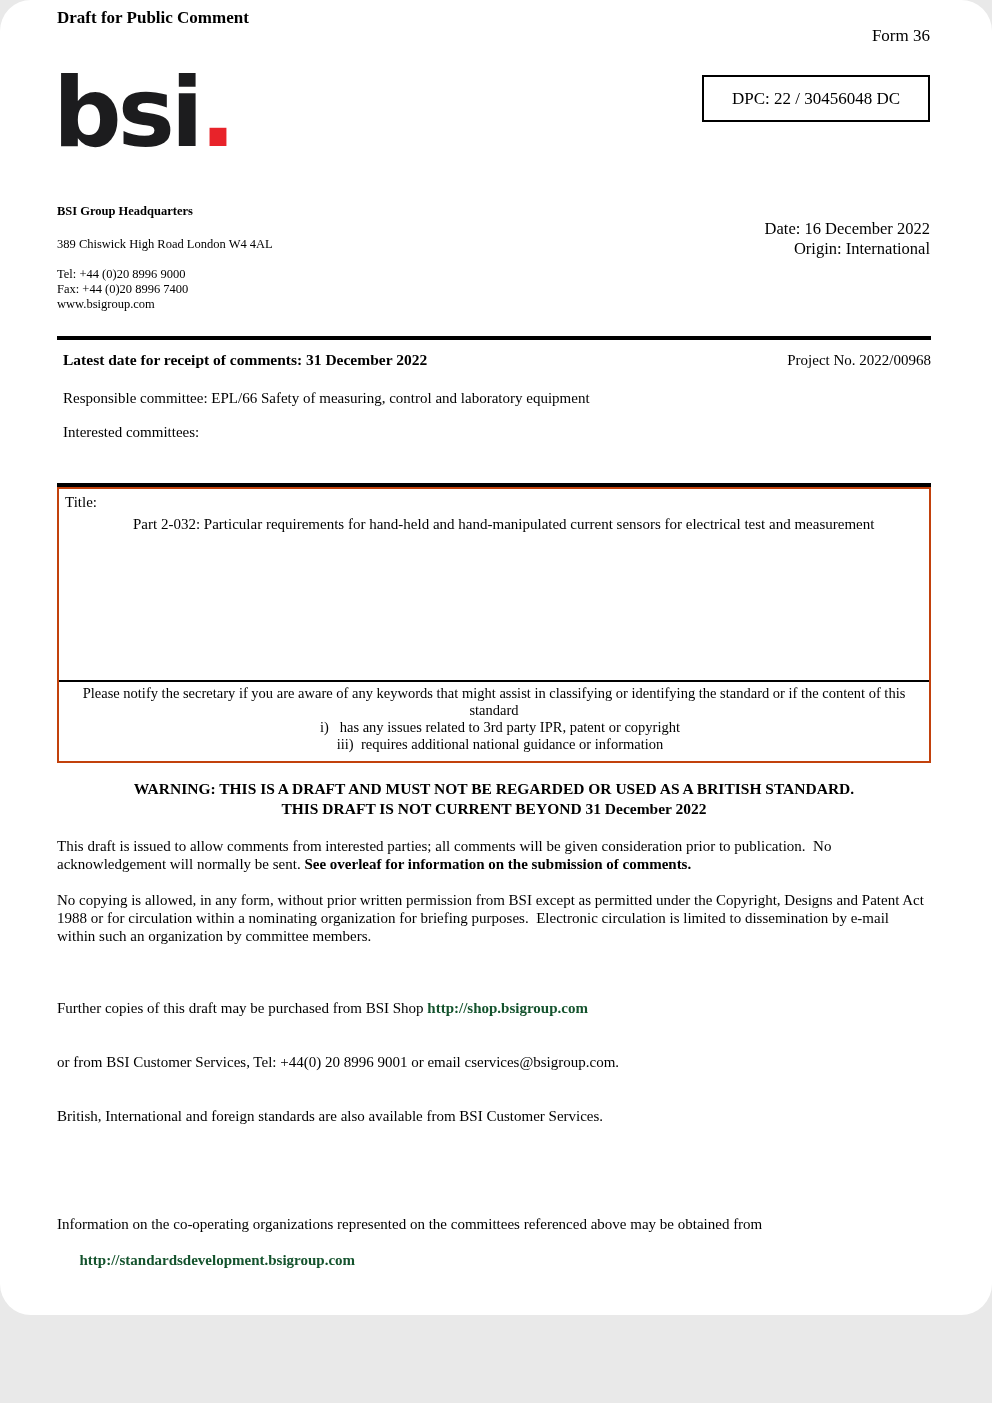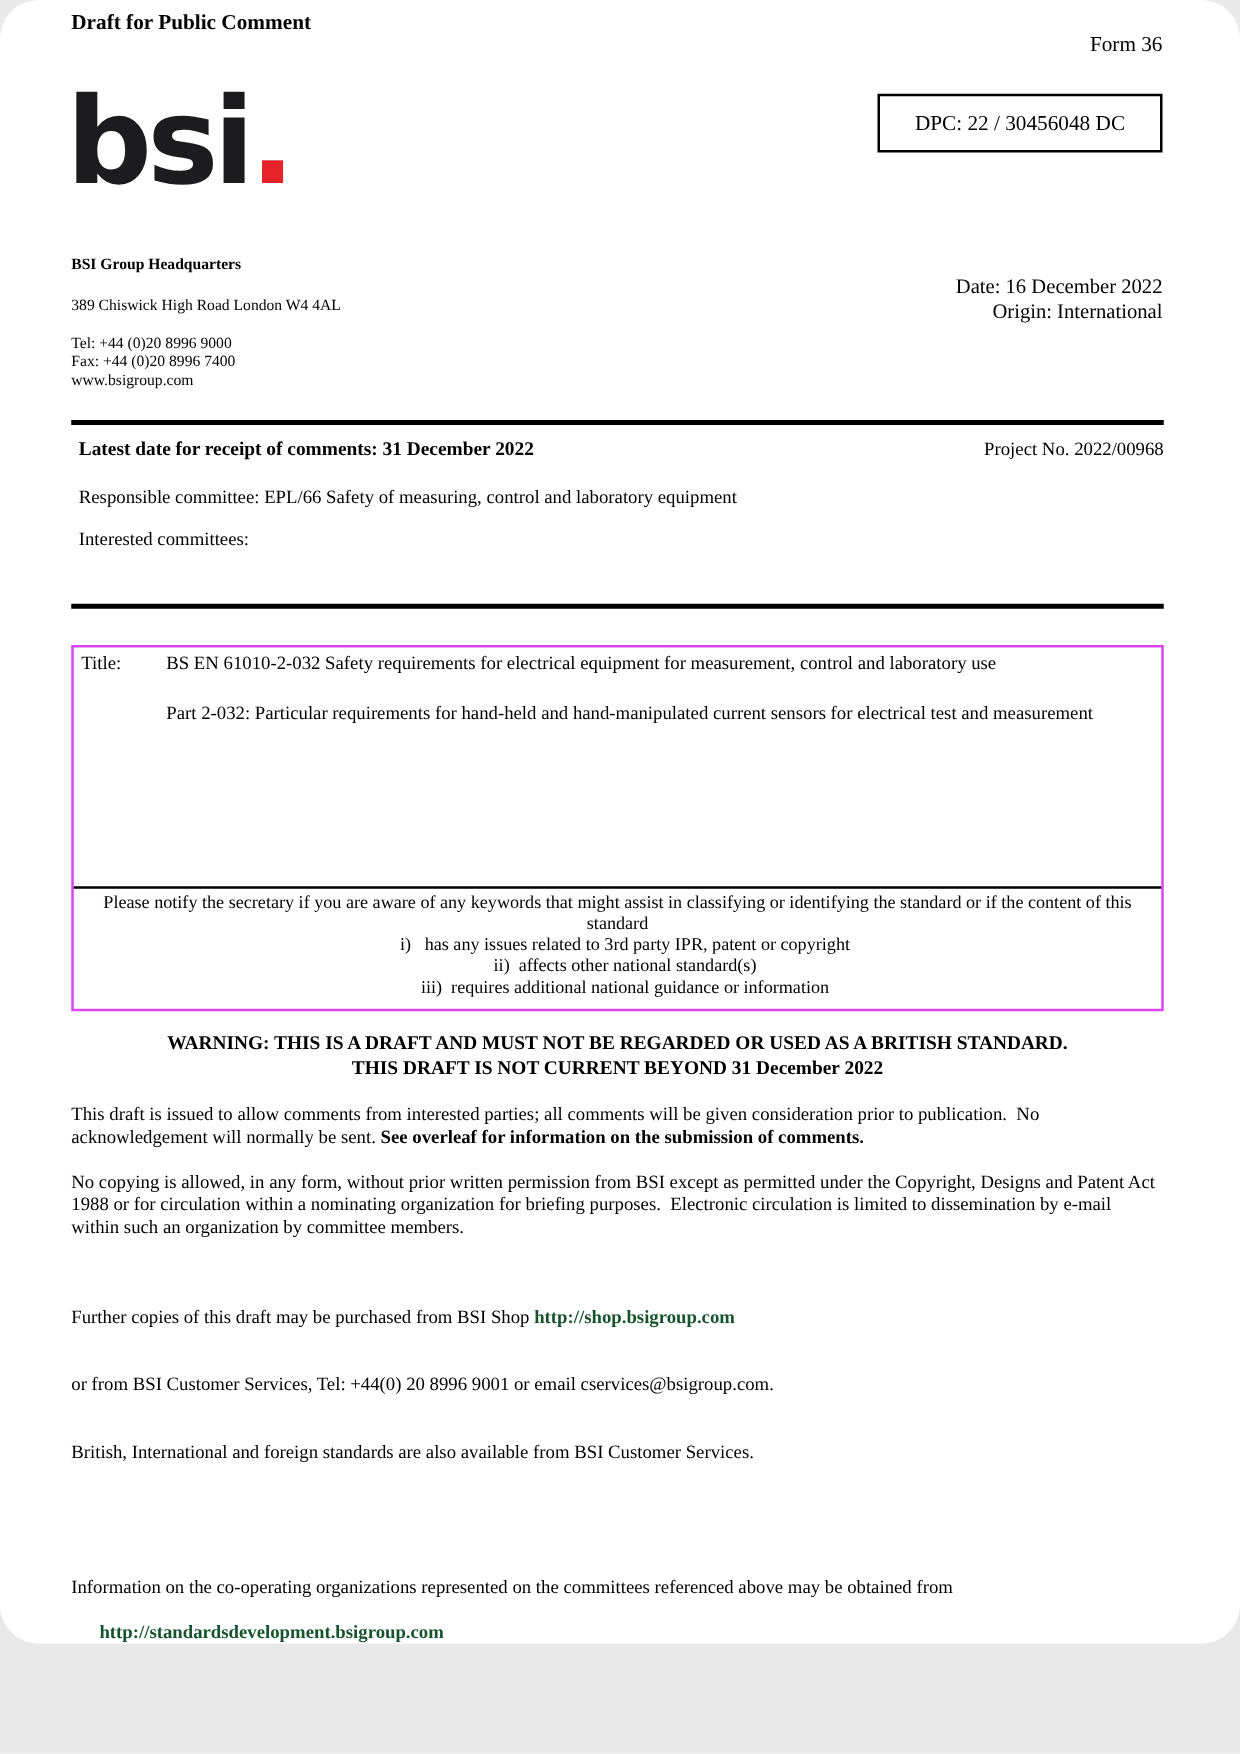--- a/index.html
+++ b/index.html
@@ -37,21 +37,21 @@
   
   .flow { position:absolute; left:57px; width:874px; top:351px; font-size:15px; line-height:18px; }
   .indent { padding-left:6px; }
   .comments-row { display:flex; justify-content:space-between; align-items:baseline;gap:28px; }
   .comments-row .left  { font-weight:bold; font-size:15.5px; padding-left:6px; }
   .comments-row .right { font-size:15px; }
   .resp-line { margin-top:20px; }
   .int-line  { margin-top:16px; }
   .rule2 { margin-top:42px; height:4px; background:#000; }
 
-  .titlebox { margin-top:29px; border:2px solid #d946ef; }
+  .titlebox { border:2px solid #c2410c; }
   .title-cell { display:flex; min-height:193px; padding:4px 6px; border-bottom:2px solid #000; }
   .title-label { width:68px; flex:0 0 68px; }
   .title-content { flex:1; }
   .title-gap { height:22px; }
   .kw-cell { padding:3px 4px 8px 4px; font-size:14.5px; line-height:17px;text-align:center; }
   .kw-item { padding-left:12px; white-space:pre-wrap; }
 
   .warning { margin-top:16px; text-align:center; font-weight:bold; font-size:15.5px; line-height:20px; }
 
   .para { margin-top:18px; white-space:pre-wrap; }
@@ -96,29 +96,27 @@
 
     <div class="resp-line indent">Responsible committee: EPL/66 Safety of measuring, control and laboratory equipment</div>
     <div class="int-line indent">Interested committees:</div>
 
     <div class="rule2"></div>
 
     <div class="titlebox">
       <div class="title-cell">
         <div class="title-label">Title:</div>
         <div class="title-content">
-          <div>BS EN 61010-2-032 Safety requirements for electrical equipment for measurement, control and laboratory use</div>
           <div class="title-gap"></div>
           <div>Part 2-032: Particular requirements for hand-held and hand-manipulated current sensors for electrical test and measurement</div>
         </div>
       </div>
       <div class="kw-cell">
         <div>Please notify the secretary if you are aware of any keywords that might assist in classifying or identifying the standard or if the content of this standard</div>
         <div class="kw-item">i)   has any issues related to 3rd party IPR, patent or copyright</div>
-        <div class="kw-item">ii)  affects other national standard(s)</div>
         <div class="kw-item">iii)  requires additional national guidance or information</div>
       </div>
     </div>
 
     <div class="warning">
       <div>WARNING: THIS IS A DRAFT AND MUST NOT BE REGARDED OR USED AS A BRITISH STANDARD.</div>
       <div>THIS DRAFT IS NOT CURRENT BEYOND 31 December 2022</div>
     </div>
 
     <div class="para"><span>This draft is issued to allow comments from interested parties; all comments will be given consideration prior to publication.  No acknowledgement will normally be sent. </span><span class="bold">See overleaf for information on the submission of comments.</span></div>

